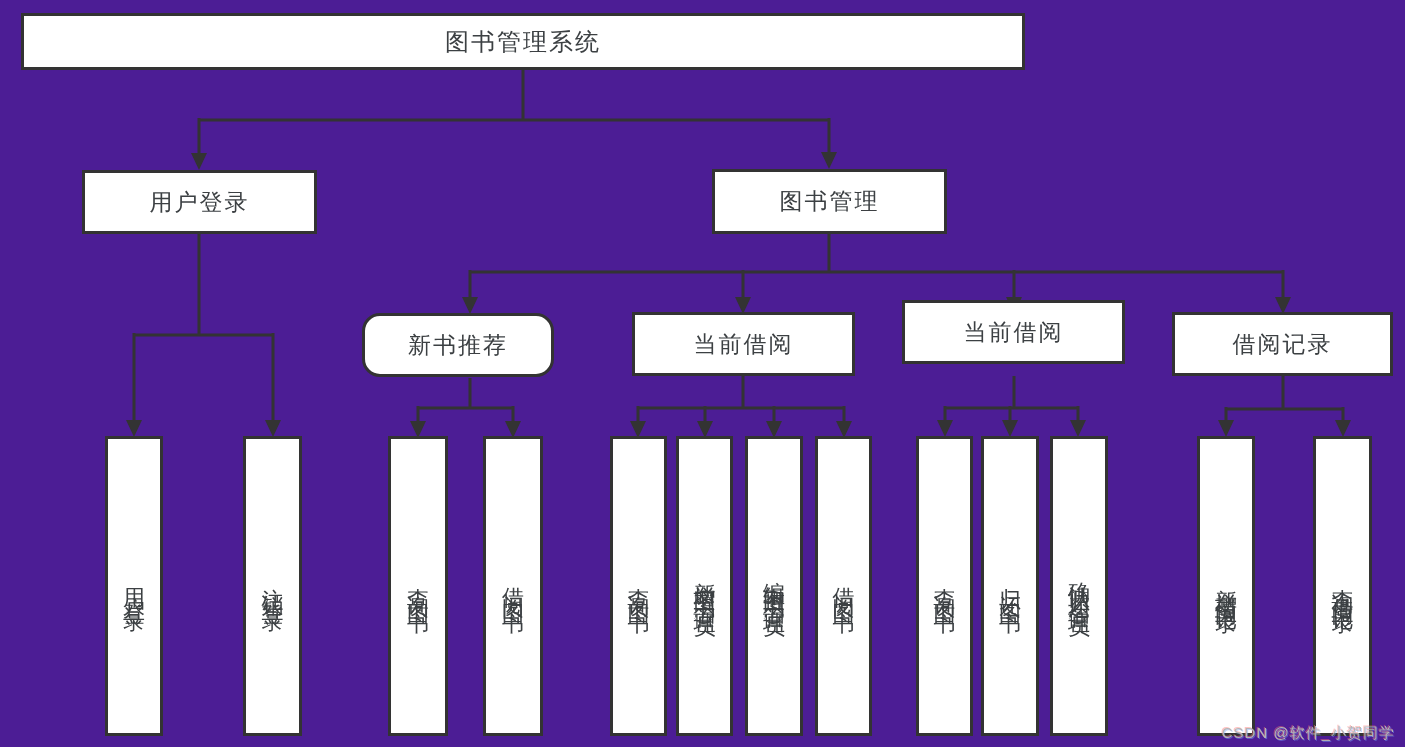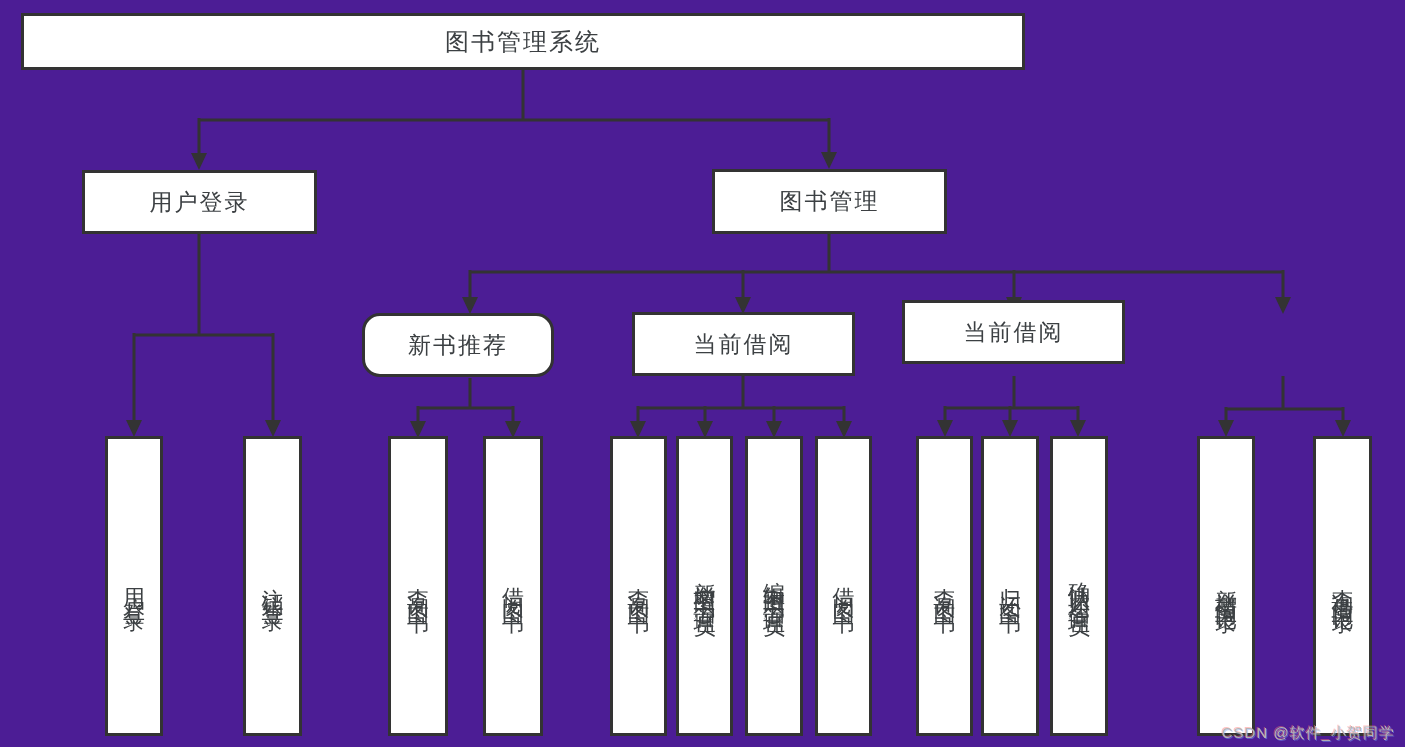--- a/index.html
+++ b/index.html
@@ -71,20 +71,21 @@
   </svg>
 
   <div class="box root">图书管理系统</div>
 
   <div class="box lvl l2a">用户登录</div>
   <div class="box lvl l2b">图书管理</div>
 
   <div class="box lvl l3a">新书推荐</div>
   <div class="box lvl l3b">当前借阅</div>
   <div class="box lvl l3c">当前借阅</div>
+  <div class="box lvl l3d">借阅记录</div>
 
   <div class="leaf f1a">用户登录</div>
   <div class="leaf f1b">注销登录</div>
 
   <div class="leaf f2a">查询图书</div>
   <div class="leaf f2b">借阅图书</div>
 
   <div class="leaf f3a">查询图书</div>
   <div class="leaf long f3b">新增图书（管理员）</div>
   <div class="leaf long f3c">编辑图书（管理员）</div>

